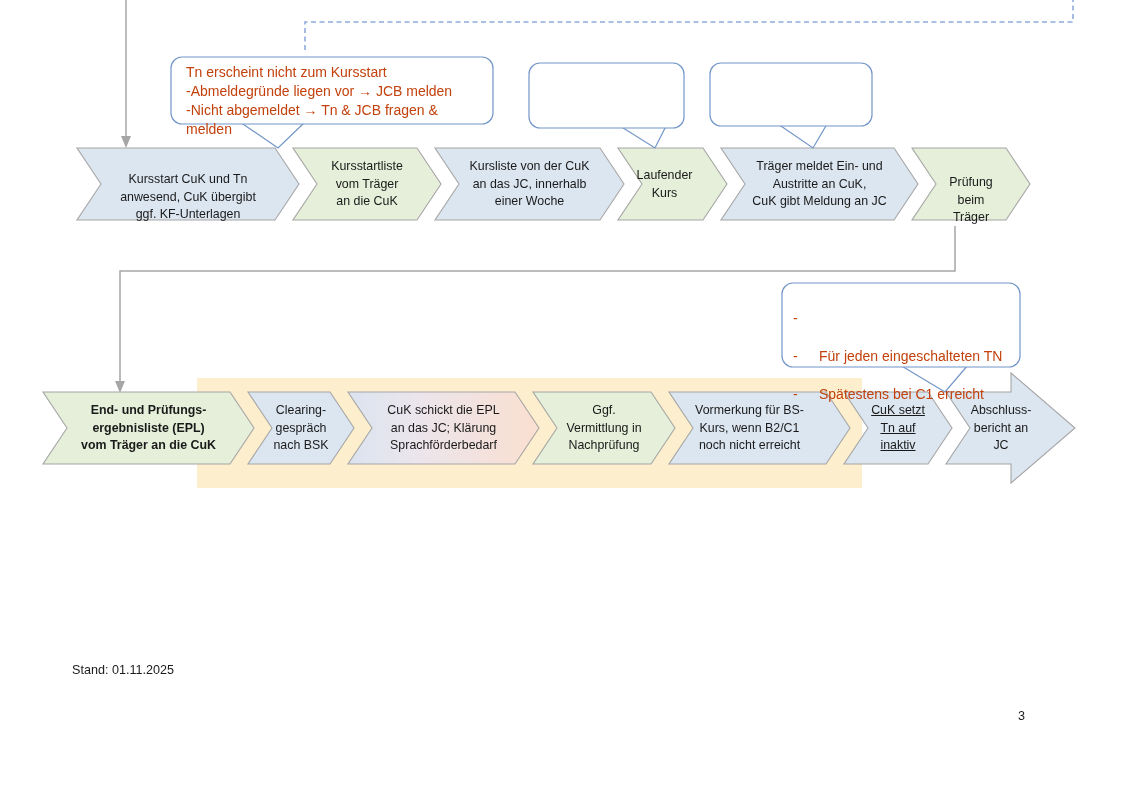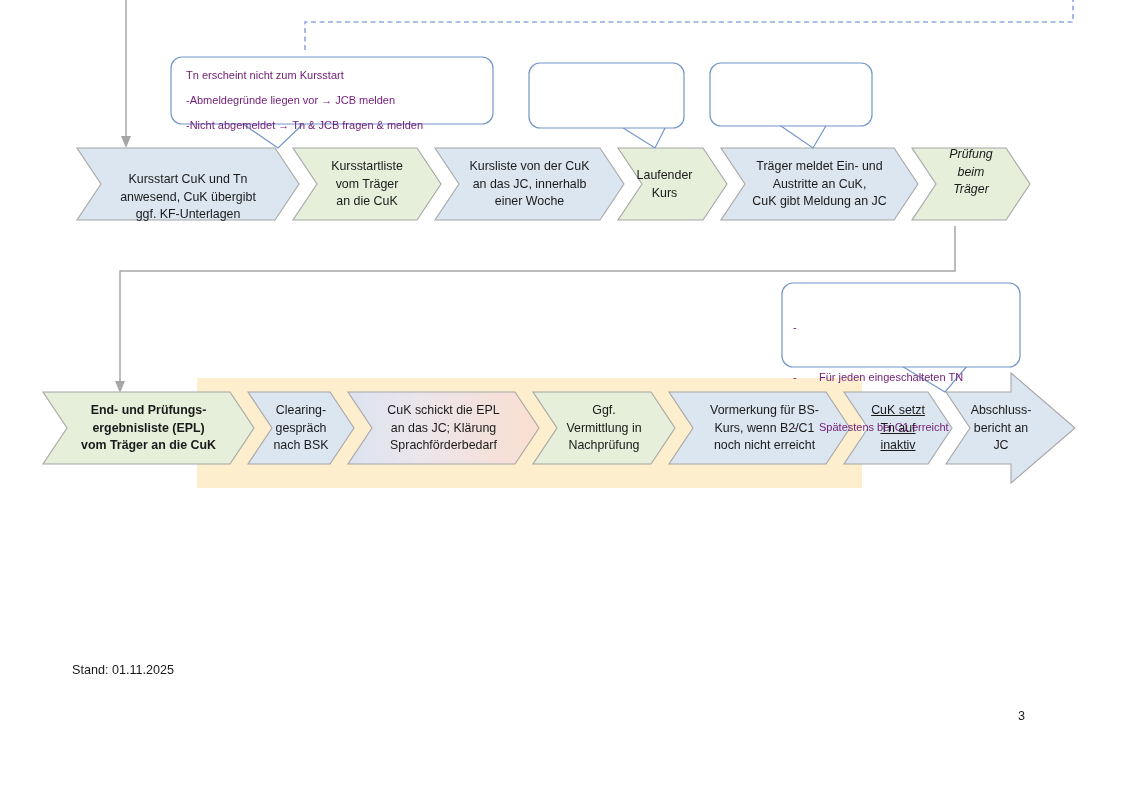--- a/index.html
+++ b/index.html
@@ -27,23 +27,23 @@
     line-height:17.5px;
     color:#1a1a1a;
     pointer-events:none;
     white-space:pre-line;
   }
 
   
   .callout-text{
     position:absolute;
     z-index:7;
-    font-size:11px;
-    line-height:25px;
-    color:#701a75;
+    font-size:14px;
+    line-height:19px;
+    color:#c2410c;
     white-space:pre-line;
   }
   .callout-text.bulleted{
     padding:0;
   }
   .bullet-row{display:flex;}
   .bullet-dash{width:26px;flex:0 0 26px;}
   .bullet-body{flex:1 1 auto;}
 
   
@@ -131,37 +131,37 @@
 vom Träger
 an die CuK</div>
   <div class="steptext" style="left:459px;top:158px;width:141px;">Kursliste von der CuK
 an das JC, innerhalb
 einer Woche</div>
   <div class="steptext" style="left:634px;top:167px;width:61px;">Laufender
 Kurs</div>
   <div class="steptext" style="left:745px;top:158px;width:149px;">Träger meldet Ein- und
 Austritte an CuK,
 CuK gibt Meldung an JC</div>
-  <div class="steptext" style="left:936px;top:146px;width:70px;font-style:italic;">Prüfung
+  <div class="steptext" style="left:936px;top:174px;width:70px;">Prüfung
 beim
 Träger</div>
 
   <div class="steptext" style="left:67px;top:402px;width:163px;font-weight:bold;">End- und Prüfungs-
 ergebnisliste (EPL)
 vom Träger an die CuK</div>
   <div class="steptext" style="left:272px;top:402px;width:58px;">Clearing-
 gespräch
 nach BSK</div>
   <div class="steptext" style="left:372px;top:402px;width:143px;">CuK schickt die EPL
 an das JC; Klärung
 Sprachförderbedarf</div>
   <div class="steptext" style="left:557px;top:402px;width:94px;">Ggf.
 Vermittlung in
 Nachprüfung</div>
-  <div class="steptext" style="left:698px;top:402px;width:133px;">Vormerkung für BS-
+  <div class="steptext" style="left:683px;top:402px;width:133px;">Vormerkung für BS-
 Kurs, wenn B2/C1
 noch nicht erreicht</div>
   <div class="steptext" style="left:868px;top:402px;width:60px;text-decoration:underline;">CuK setzt
 Tn auf
 inaktiv</div>
   <div class="steptext" style="left:966px;top:402px;width:70px;">Abschluss-
 bericht an
 JC</div>
 
   <div class="callout-text" style="left:186px;top:63px;width:300px;">Tn erscheint nicht zum Kursstart

